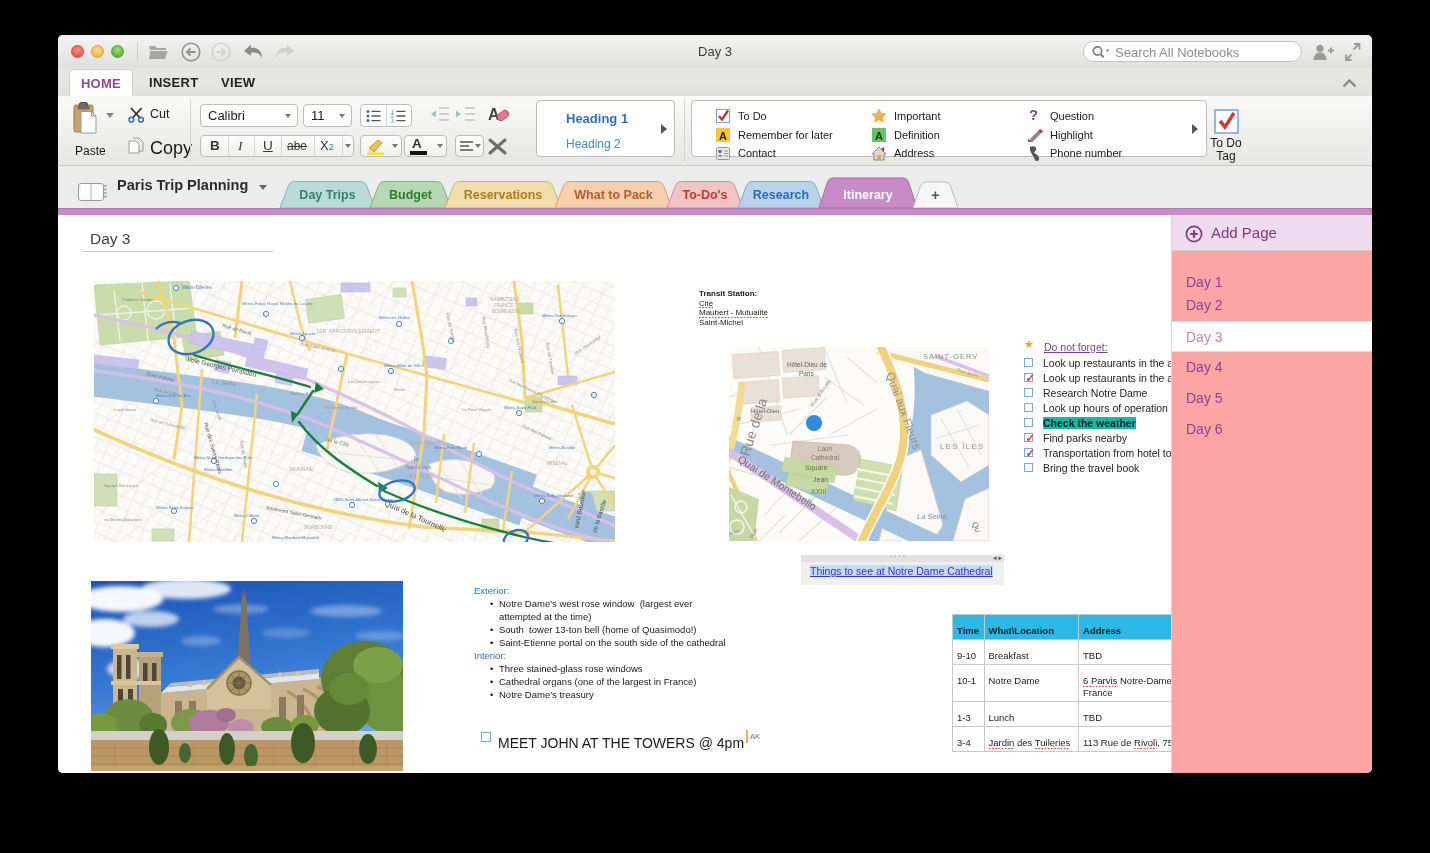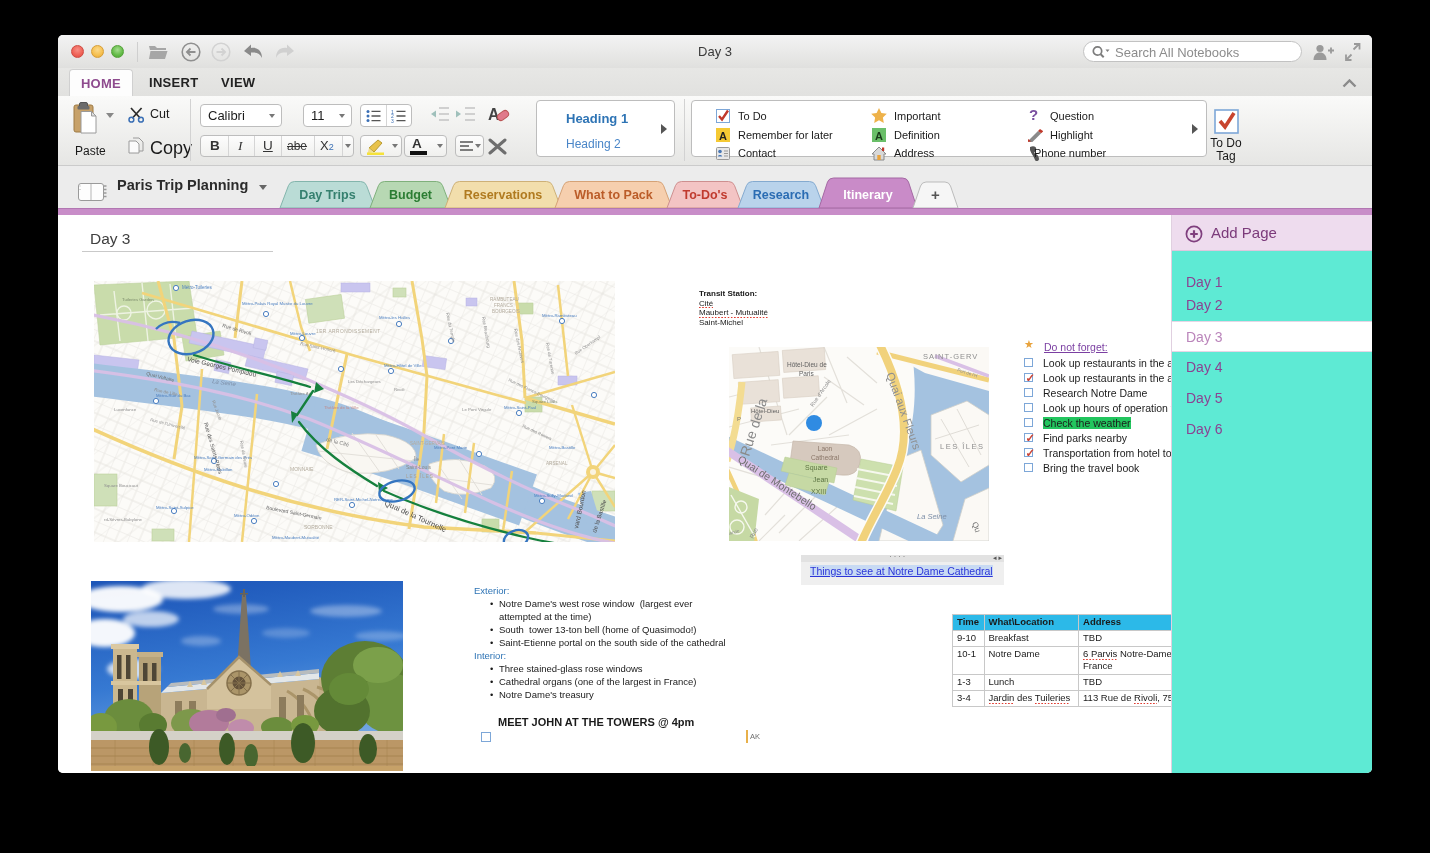--- a/index.html
+++ b/index.html
@@ -29,34 +29,34 @@
   .vdiv { position:absolute; top:0; width:1px; height:100%; background:#d5d5d5; }
   
   #secrow { position:absolute; left:0; top:131px; width:1314px; height:42px;
     background:#ececec; }
   #purplebar { position:absolute; left:0; top:173px; width:1314px; height:7px;
     background:#c88dc8; border-top:1px solid #b277b2; }
   
   #canvas { position:absolute; left:0; top:180px; width:1114px; height:558px;
     background:#fff; overflow:hidden; }
   #sidebar { position:absolute; left:1113px; top:180px; width:201px; height:558px;
-    background:#5eead4; border-left:1px solid #e0d0e0; overflow:hidden; }
+    background:#fca5a5; border-left:1px solid #e0d0e0; overflow:hidden; }
   .srow { position:absolute; left:0; width:201px; height:31px; line-height:31px;
     font-size:14px; color:#8b4292; padding-left:14px; }
   
   .wavy { background-image:repeating-linear-gradient(90deg,#e03c31 0 1.6px,rgba(255,255,255,0) 1.6px 3.2px);
     background-repeat:repeat-x; background-size:3.2px 1.3px; background-position:0 100%; padding-bottom:1px; }
   .todo { position:absolute; left:966px; height:13px; white-space:nowrap; }
   .cb { position:absolute; left:0; top:1px; width:9px; height:9px; border:1px solid #7da7d8; background:#fff; }
   .ck::after { content:"✓"; position:absolute; left:0.5px; top:-3.5px; font-size:11.5px; color:#cb4335; font-weight:bold; }
   .tt { position:absolute; left:19px; top:0; font-size:10.5px; color:#1c1c1c; }
   .bl { position:relative; padding-left:25px; }
   .bu { position:absolute; left:16px; }
   #ttab { border-collapse:collapse; font-size:9.5px; table-layout:fixed; width:290px; white-space:nowrap; }
-  #ttab td { border:1px solid #c8c8c8; padding:1px 4px 2px 4px; vertical-align:top; line-height:12px; }
+  #ttab td { border:1px solid #c8c8c8; padding:10px 4px 2px 4px; vertical-align:top; line-height:12px; }
   #ttab .th td { background:#2cb9e8; font-weight:bold; }
 </style>
 </head>
 <body>
 <div id="win">
   <div id="titlebar">
     <div class="abs" style="left:13px;top:10px;width:13px;height:13px;border-radius:50%;background:radial-gradient(circle at 50% 35%,#f88e85,#ee6156 60%,#dd4a40);border:1px solid #cf4a42;"></div>
     <div class="abs" style="left:33px;top:10px;width:13px;height:13px;border-radius:50%;background:radial-gradient(circle at 50% 35%,#fbd98a,#f5bf4f 60%,#e3a437);border:1px solid #d79e35;"></div>
     <div class="abs" style="left:53px;top:10px;width:13px;height:13px;border-radius:50%;background:radial-gradient(circle at 50% 35%,#a4dd8e,#62ba46 60%,#4ba233);border:1px solid #53a139;"></div>
     <div class="abs" style="left:79px;top:7px;width:1px;height:20px;background:#cfcfcf;"></div>
@@ -123,21 +123,21 @@
       <circle cx="12.9" cy="12.7" r="2.4" fill="none" stroke="#3a6fb5" stroke-width="1.5"></circle>
     </svg>
     <div class="abs" style="left:92px;top:11px;font-size:12.5px;color:#1a1a1a;">Cut</div>
     <svg class="abs" style="left:70px;top:41px;" width="16" height="18" viewBox="0 0 16 18">
       <path d="M1 4 h7 l3 3 v9 H1 Z" fill="#fbfbfb" stroke="#9a9a9a"></path>
       <path d="M5 1 h6 l4 4 v9 h-4" fill="none" stroke="#9a9a9a"></path>
     </svg>
     <div class="abs" style="left:92px;top:42px;font-size:18px;color:#1a1a1a;">Copy</div>
     <div class="rsep" style="left:132px;"></div>
 
-    <div class="rbox" style="left:142px;top:8px;width:82px;height:23px;">
+    <div class="rbox" style="left:142px;top:8px;width:98px;height:23px;">
       <div class="abs" style="left:7px;top:3px;font-size:13px;color:#1a1a1a;">Calibri</div>
       <div class="abs" style="right:6px;top:9px;width:0;height:0;border-left:3.5px solid transparent;border-right:3.5px solid transparent;border-top:4.5px solid #777;"></div>
     </div>
     <div class="rbox" style="left:245px;top:8px;width:49px;height:23px;">
       <div class="abs" style="left:7px;top:3px;font-size:13px;color:#1a1a1a;">11</div>
       <div class="abs" style="right:6px;top:9px;width:0;height:0;border-left:3.5px solid transparent;border-right:3.5px solid transparent;border-top:4.5px solid #777;"></div>
     </div>
     <div class="rbox" style="left:302px;top:8px;width:52px;height:23px;">
       <div class="vdiv" style="left:25px;"></div>
       <svg class="abs" style="left:5px;top:4px;" width="16" height="14" viewBox="0 0 16 14">
@@ -244,21 +244,21 @@
       <div class="tag" style="left:358px;top:9px;">Question</div>
       <svg class="abs" style="left:335px;top:27px;" width="16" height="14" viewBox="0 0 16 14">
         <path d="M1 13 L11 3 l3.2 2.2 -10 10 z" fill="#8a8a8a"></path>
         <path d="M1 13 L4.2 15.2 1 16 z" fill="#c0392b" transform="translate(0,-2)"></path>
         <path d="M11 3 l2 -2 3.2 2.2 -2 2 z" fill="#c0392b"></path>
       </svg>
       <div class="tag" style="left:358px;top:28px;">Highlight</div>
       <svg class="abs" style="left:336px;top:45px;" width="14" height="15" viewBox="0 0 14 15">
         <path d="M2 1 c5,-2 7,1 6,3 l-2,3 c3,1 5,3 5,6 c0,2 -3,3 -4,1 C6,11 3,7 2,4 Z" fill="#555"></path>
       </svg>
-      <div class="tag" style="left:342px;top:46px;">Phone number</div>
+      <div class="tag" style="left:358px;top:46px;">Phone number</div>
       <div class="abs" style="left:500px;top:23px;width:0;height:0;border-top:5px solid transparent;border-bottom:5px solid transparent;border-left:6px solid #555;"></div>
     </div>
 
     <svg class="abs" style="left:1156px;top:13px;" width="25" height="25" viewBox="0 0 25 25">
       <rect x="1" y="1" width="23" height="23" fill="#fff" stroke="#7da7d8" stroke-width="1.6"></rect>
       <path d="M6 12 l5 6 L20 4" fill="none" stroke="#c8442e" stroke-width="3.6"></path>
     </svg>
     <div class="abs" style="left:1148px;top:41px;width:40px;text-align:center;font-size:12px;color:#1a1a1a;line-height:13px;">To Do<br>Tag</div>
   </div>
   <div id="secrow">
@@ -592,21 +592,21 @@
     <div class="todo" style="top:172px;">
         <span class="cb"></span>
         <span class="tt">Research Notre Dame</span>
       </div>
     <div class="todo" style="top:187px;">
         <span class="cb"></span>
         <span class="tt">Look up hours of operation for t</span>
       </div>
     <div class="todo" style="top:202px;">
         <span class="cb"></span>
-        <span class="tt" style="background:#22c55e;">Check the weather</span>
+        <span class="tt" style="background:#14b8a6;font-weight:bold;">Check the weather</span>
       </div>
     <div class="todo" style="top:217px;">
         <span class="cb ck"></span>
         <span class="tt">Find parks nearby</span>
       </div>
     <div class="todo" style="top:232px;">
         <span class="cb ck"></span>
         <span class="tt">Transportation from hotel to the</span>
       </div>
     <div class="todo" style="top:247px;">
@@ -729,21 +729,21 @@
       <div class="bl"><span class="bu">•</span>Notre Dame's west rose window&nbsp; (largest ever</div>
       <div class="bl" style="padding-left:25px;">attempted at the time)</div>
       <div class="bl"><span class="bu">•</span>South&nbsp; tower 13-ton bell (home of Quasimodo!)</div>
       <div class="bl"><span class="bu">•</span>Saint-Etienne portal on the south side of the cathedral</div>
       <div style="color:#2e74b5;">Interior:</div>
       <div class="bl"><span class="bu">•</span>Three stained-glass rose windows</div>
       <div class="bl"><span class="bu">•</span>Cathedral organs (one of the largest in France)</div>
       <div class="bl"><span class="bu">•</span>Notre Dame's treasury</div>
     </div>
     <div class="abs" style="left:423px;top:517px;width:10px;height:10px;border:1px solid #7da7d8;"></div>
-    <div class="abs" style="left:440px;top:501px;font-size:11px;font-weight:bold;color:#1a1a1a;">MEET JOHN AT THE TOWERS @ 4pm</div>
+    <div class="abs" style="left:440px;top:520px;font-size:14px;font-weight:normal;color:#1a1a1a;">MEET JOHN AT THE TOWERS @ 4pm</div>
     <div class="abs" style="left:688px;top:515px;width:1.5px;height:13px;background:#e8b04a;"></div>
     <div class="abs" style="left:692px;top:517px;font-size:7.5px;color:#6f6f6f;">AK</div>
 
     <div class="abs" style="left:894px;top:399px;width:300px;font-size:9.5px;color:#1a1a1a;">
       <table id="ttab" cellspacing="0">
         <tbody>
             <tr class="th">
               <td style="width:29px;">Time</td>
               <td style="width:87px;">What\Location</td>
               <td style="width:150px;">Address</td>

